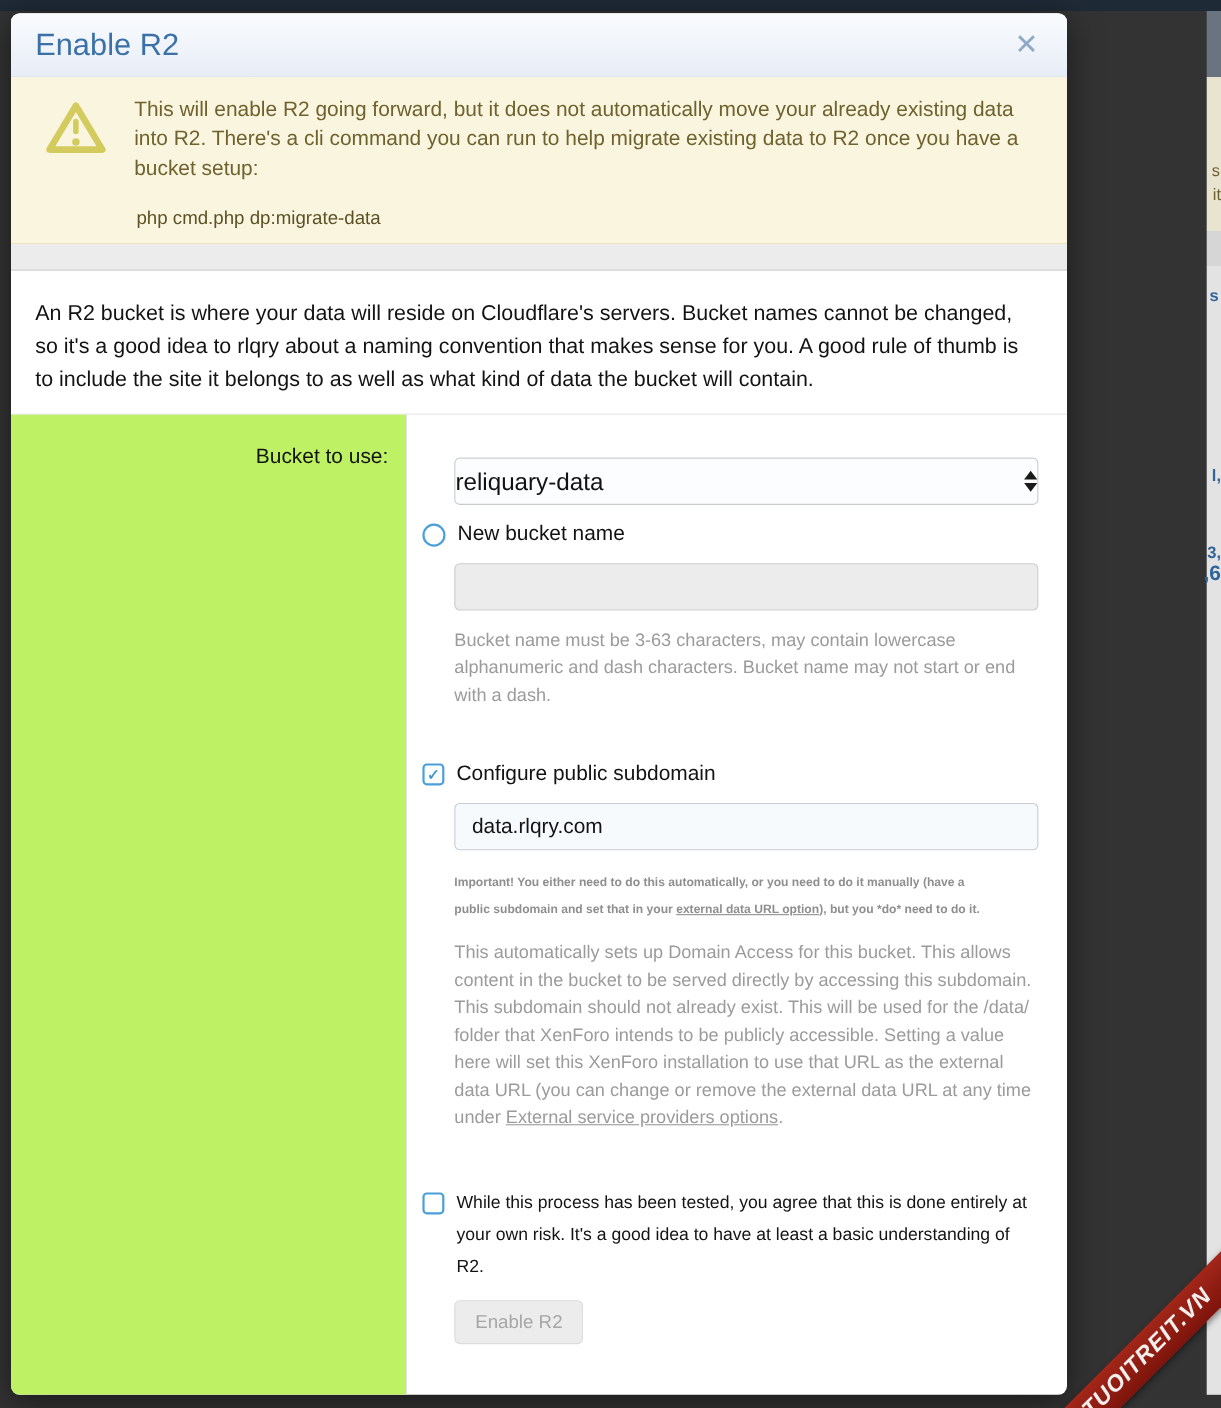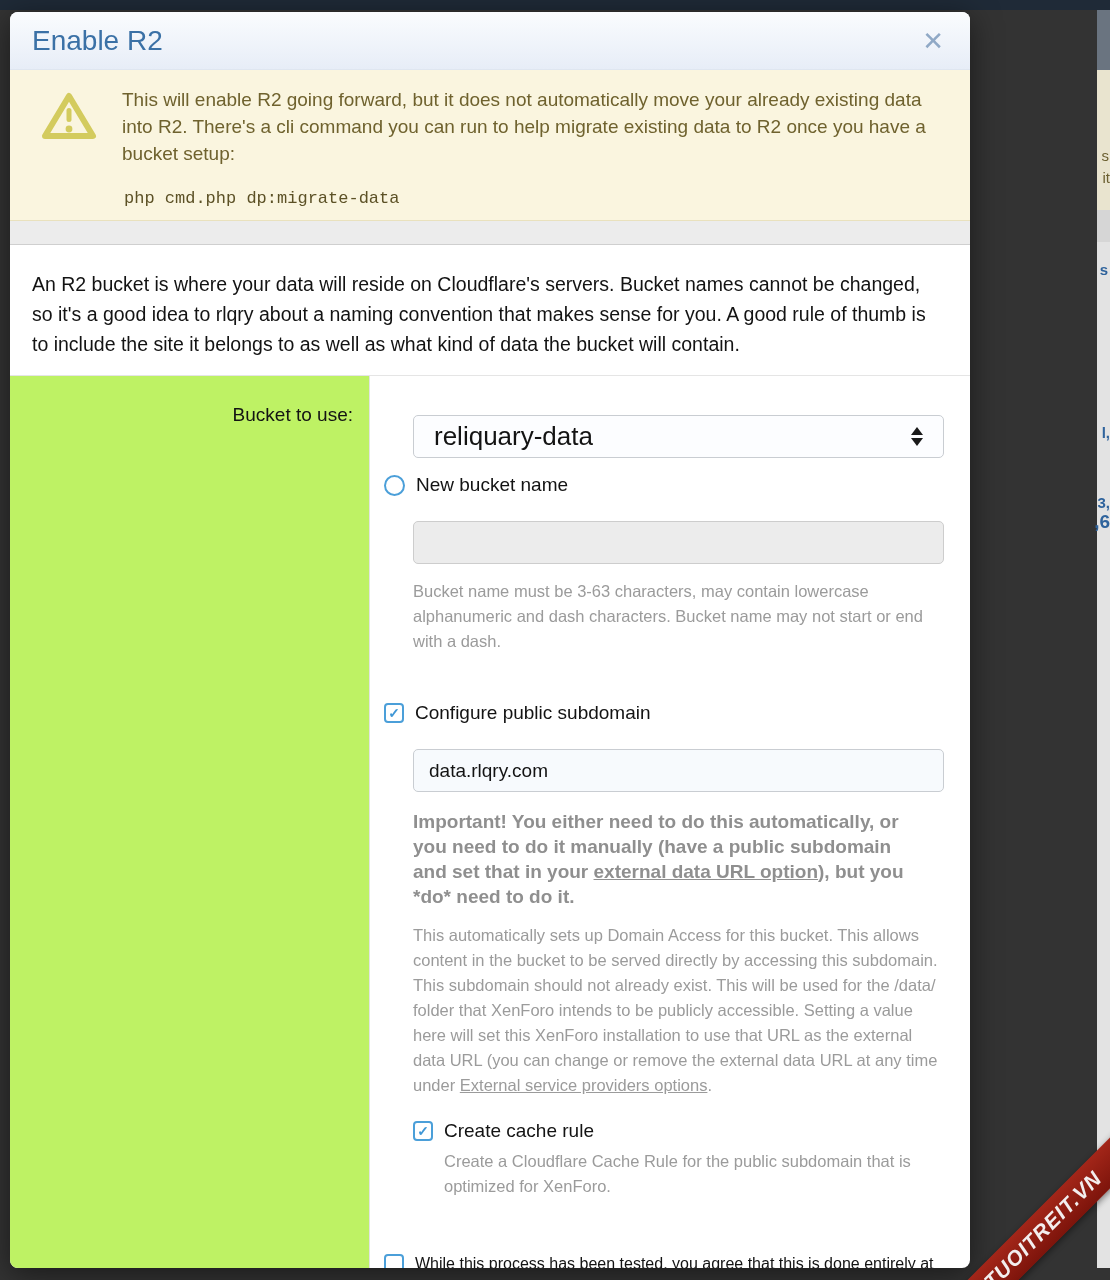--- a/index.html
+++ b/index.html
@@ -42,21 +42,21 @@
   
   .warning {
     flex:0 0 135px; background:#faf5df; border-bottom:1px solid #e9e1bd;
     display:flex; padding:16px 24px 12px 30px; gap:24px;
   }
   .warn-icon { flex:0 0 58px; padding-top:4px; }
   .warn-body { flex:1; }
   .warn-text { margin:0; font-size:19px; line-height:27px; color:#6f622e; max-width:990px; }
   .warn-code {
     display:block; margin:22px 0 0 2px;
-    font-family:Liberation Mono, monospace; font-size:17px; color:#5c5126;
+    font-family:Liberation Sans, sans-serif; font-size:17px; color:#5c5126;
   }
   .gray-strip { flex:0 0 24px; background:#ececec; border-bottom:1px solid #cfcfcf; }
 
   
   .intro { flex:0 0 130px; padding:24px 24px 0 22px; }
   .intro p { margin:0; font-size:19.5px; line-height:30px; color:#131313; }
 
   
   .form-area { flex:1; display:flex; border-top:1px solid #e5e5e5; min-height:0; }
   .label-col {
@@ -75,40 +75,40 @@
   .radio.checked::after { content:"\2713"; color:#3f97d6; font-size:14px; font-weight:bold; }
   .checkbox {
     flex:0 0 20px; width:20px; height:20px; border:2px solid #4b9fd9; border-radius:4px;
     background:#fff; display:flex; align-items:center; justify-content:center;
   }
   .checkbox.checked::after { content:"\2713"; color:#3f97d6; font-size:14px; font-weight:bold; }
   .choice-label { font-size:19px; color:#131313; }
 
   .selectbox {
     margin:15px 2px 16px 29px; height:43px; border:1px solid #c9cdd2; border-radius:5px;
-    background:#fcfdff; display:flex; align-items:center; padding:0 20px;
-    font-size:26px; color:#131313; cursor:pointer;
+    background:#fcfdff; display:flex; align-items:center; padding:0 0;
+    font-size:22px; color:#131313; cursor:pointer;
   }
   .updown { margin-left:auto; display:flex; flex-direction:column; gap:3px; }
   .updown .tri-up   { width:0; height:0; border-left:6px solid transparent; border-right:6px solid transparent; border-bottom:8px solid #1a1a1a; }
   .updown .tri-down { width:0; height:0; border-left:6px solid transparent; border-right:6px solid transparent; border-top:8px solid #1a1a1a; }
 
   .text-input {
-    display:block; margin:25px 2px 0 29px; width:calc(100% - 31px); height:43px;
+    display:block; margin:15px 2px 0 29px; width:calc(100% - 31px); height:43px;
     border:1px solid #c9cdd2; border-radius:5px; background:#f7fafd;
     padding:8px 15px; font-size:19px; color:#131313;
     font-family:"Liberation Sans", sans-serif; outline:none;
   }
   .text-input:disabled { background:#ececec; border-color:#cdcdcd; }
 
   .hint { margin:15px 2px 0 29px; font-size:16.5px; line-height:25px; color:#9b9b9b; max-width:655px; }
 
   .section-gap { height:48px; }
   .important {
-    margin:17px 40px 0 29px; font-size:19px; line-height:25px;
+    margin:17px 40px 0 29px; font-size:11px; line-height:25px;
     font-weight:bold; color:#8f8f8f; max-width:630px;
   }
   .important a, .expl a { color:inherit; text-decoration:underline; cursor:pointer; }
   .expl { margin:14px 2px 0 29px; font-size:16.5px; line-height:25px; color:#9b9b9b; max-width:668px; }
 
   .cache-block { margin:22px 0 0 29px; }
   .cache-desc { margin:7px 2px 0 31px; font-size:16.5px; line-height:25px; color:#9b9b9b; max-width:630px; }
 
   .risk-row { margin-top:50px; display:flex; align-items:flex-start; gap:11px; }
   .risk-row .checkbox { margin-top:5px; }
@@ -202,27 +202,20 @@
         <span class="checkbox checked"></span>
         <span class="choice-label">Configure public subdomain</span>
       </div>
 
       <input type="text" class="text-input" value="data.rlqry.com" style="">
 
       <p class="important"><span>Important! You either need to do this automatically, or you need to do it manually (have a public subdomain and set that in your </span><a>external data URL option</a><span>), but you *do* need to do it.</span></p>
 
       <p class="expl"><span>This automatically sets up Domain Access for this bucket. This allows content in the bucket to be served directly by accessing this subdomain. This subdomain should not already exist. This will be used for the /data/ folder that XenForo intends to be publicly accessible. Setting a value here will set this XenForo installation to use that URL as the external data URL (you can change or remove the external data URL at any time under </span><a>External service providers options</a><span>.</span></p>
 
-      <div class="cache-block">
-        <div class="choice-row">
-          <span class="checkbox checked"></span>
-          <span class="choice-label">Create cache rule</span>
-        </div>
-        <p class="cache-desc">Create a Cloudflare Cache Rule for the public subdomain that is optimized for XenForo.</p>
-      </div>
 
       <div class="risk-row">
         <span class="checkbox"></span>
         <span class="risk-text">While this process has been tested, you agree that this is done entirely at your own risk. It's a good idea to have at least a basic understanding of R2.</span>
       </div>
 
       <button class="submit-btn" disabled="">Enable R2</button>
 
     </div>
   </div>

